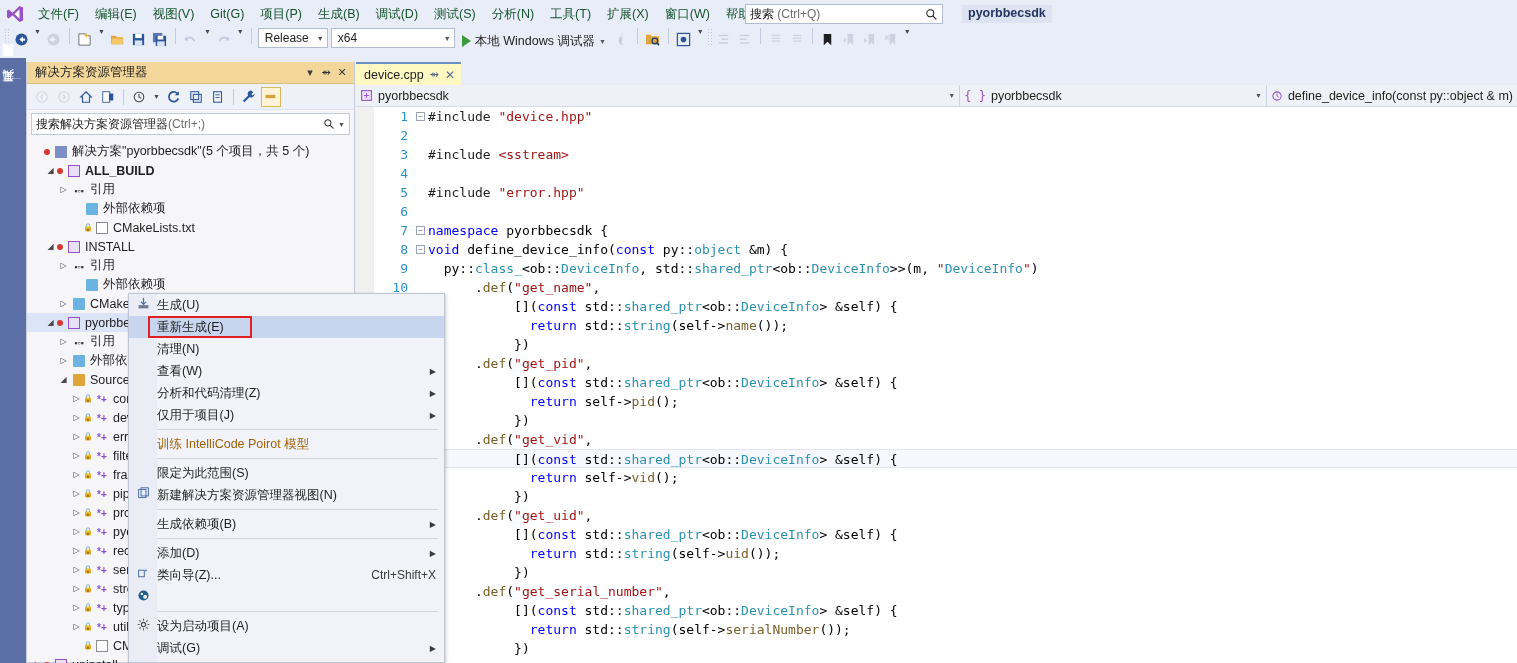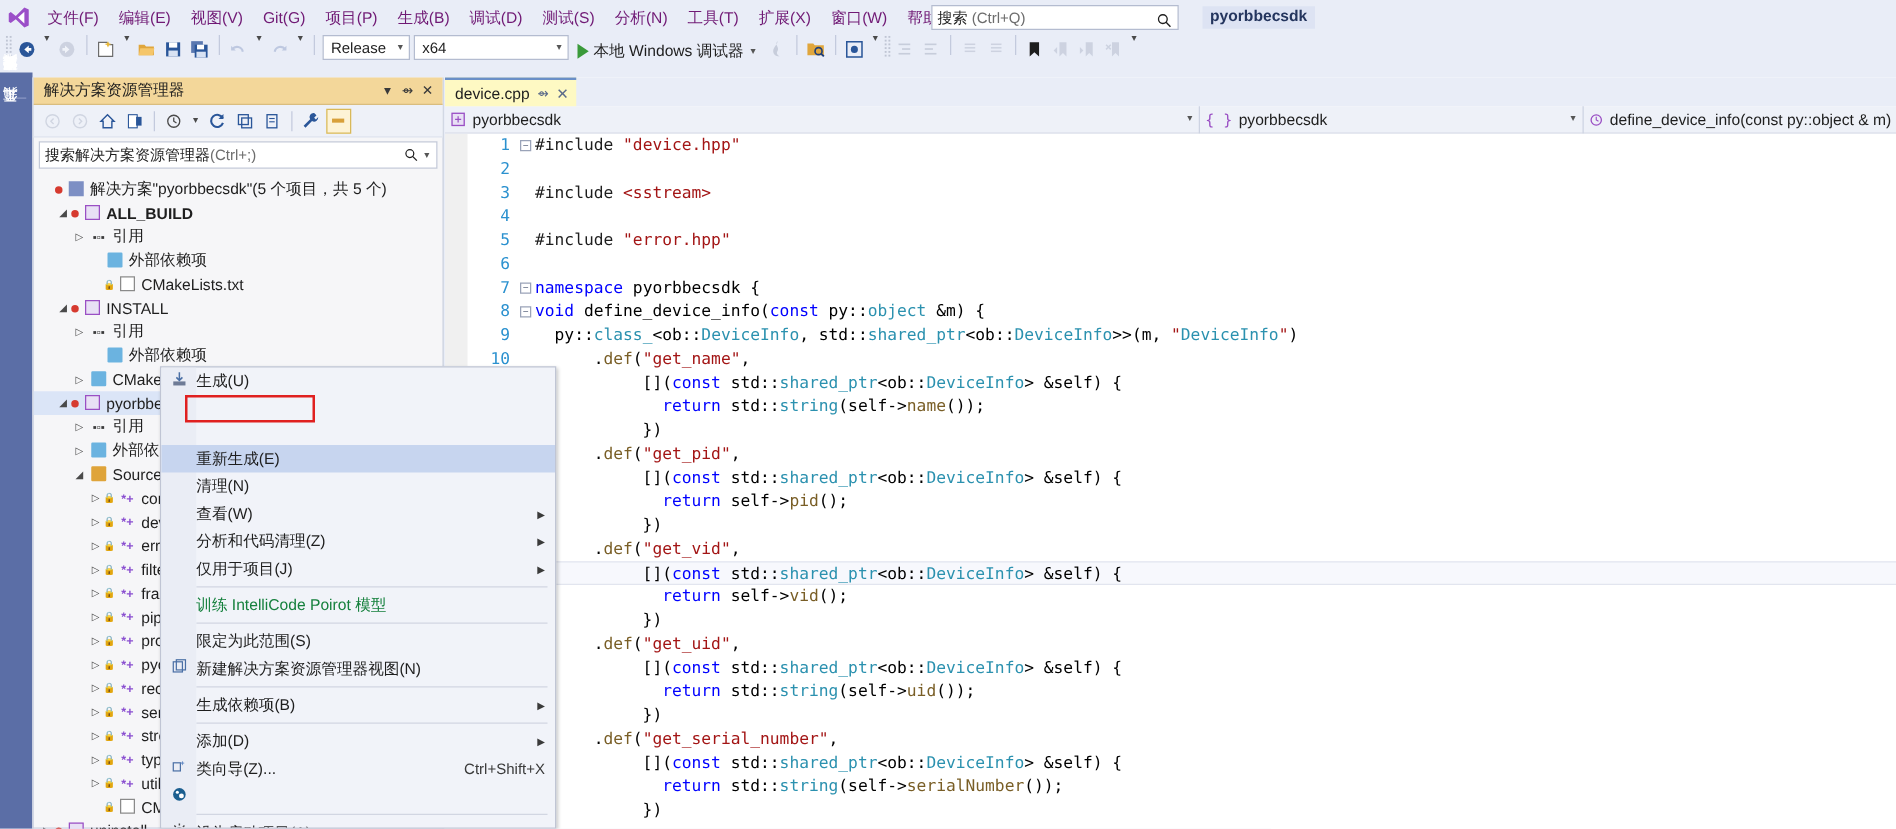--- a/index.html
+++ b/index.html
@@ -15,27 +15,27 @@
 
   
   .menubar {
     position: absolute; top: 0; left: 0; width: 1517px; height: 28px;
     background: #e9edf7; display: flex; align-items: center;
   }
   .vs-logo {
     width: 30px; height: 28px; display: flex; align-items: center; justify-content: center;
   }
   .menu-item {
-    padding: 4px 8px; font-size: 12.5px; color: #701a75; white-space: nowrap;
+    padding: 4px 8px; font-size: 12.5px; color: #14532d; white-space: nowrap;
     line-height: 18px;
   }
 
   .qsearch {
     position: absolute; left: 745px; top: 4px; width: 198px; height: 20px;
-    background: #ffffff; border: 1px solid #b4bcd0; display: flex; align-items: flex-end;
+    background: #ffffff; border: 1px solid #b4bcd0; display: flex; align-items: center;
     padding: 0 4px;
   }
   .qsearch .ph { color: #6d6d6d; font-size: 12px; flex: 1; }
   .qsearch .ph b { color: #1e1e1e; font-weight: normal; }
   .solname {
     position: absolute; left: 962px; top: 5px; height: 18px;
     background: #dde3f3; color: #24355e; font-weight: bold; font-size: 12.5px;
     padding: 1px 6px;
   }
 
@@ -172,22 +172,22 @@
   
   .ctxmenu {
     position: absolute; left: 128px; top: 293px; width: 317px; height: 370px;
     background: #f1f3f9; border: 1px solid #c0c5d4; box-shadow: 1px 1px 3px rgba(0,0,0,.22);
     overflow: hidden;
   }
   .ctx-gut { position: absolute; left: 0; top: 0; width: 28px; height: 100%;
      background: #eaedf5; }
   .citem { position: relative; height: 22px; display: flex; align-items: center;
      font-size: 12.5px; color: #1e1e1e; padding-left: 28px; }
-  .citem.hl { background: #c7d5ef; margin-top: 40px; }
-  .citem.dis { color: #15803d; }
+  .citem.hl { background: #c7d5ef; }
+  .citem.dis { color: #a16207; }
   .citem .ic { position: absolute; left: 5px; width: 18px; text-align: center;
      font-size: 12px; color: #4a4a4a; }
   .citem .lb { flex: 1; }
   .citem .sc { color: #3a3a3a; font-size: 12px; padding-right: 8px; }
   .citem .ar { position: absolute; right: 8px; font-size: 8px; color: #3a3a3a; }
   .csep { height: 1px; background: #d2d6e2; margin: 3px 6px 3px 28px; }
   .redbox { position: absolute; left: 148px; top: 316px; width: 104px; height: 22px;
      border: 2px solid #e02020; pointer-events: none; }
 </style>
 </head>

